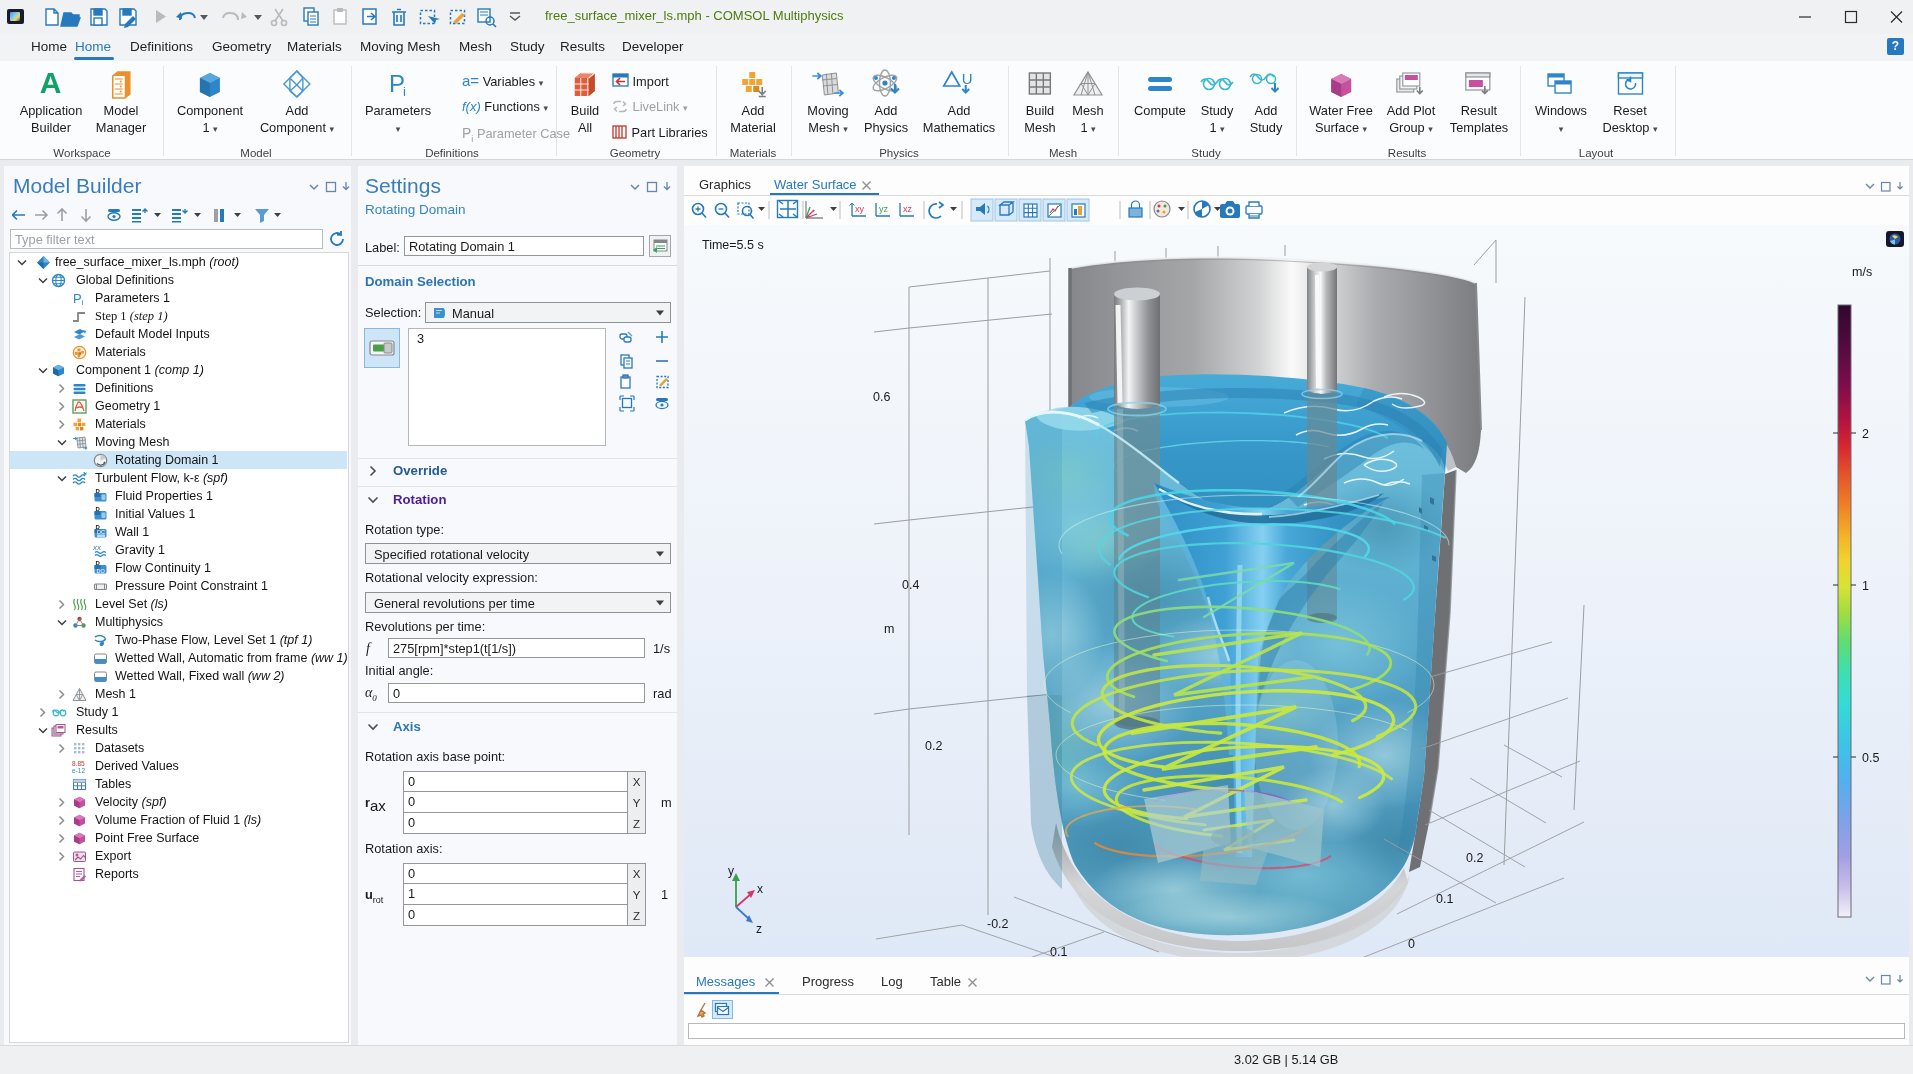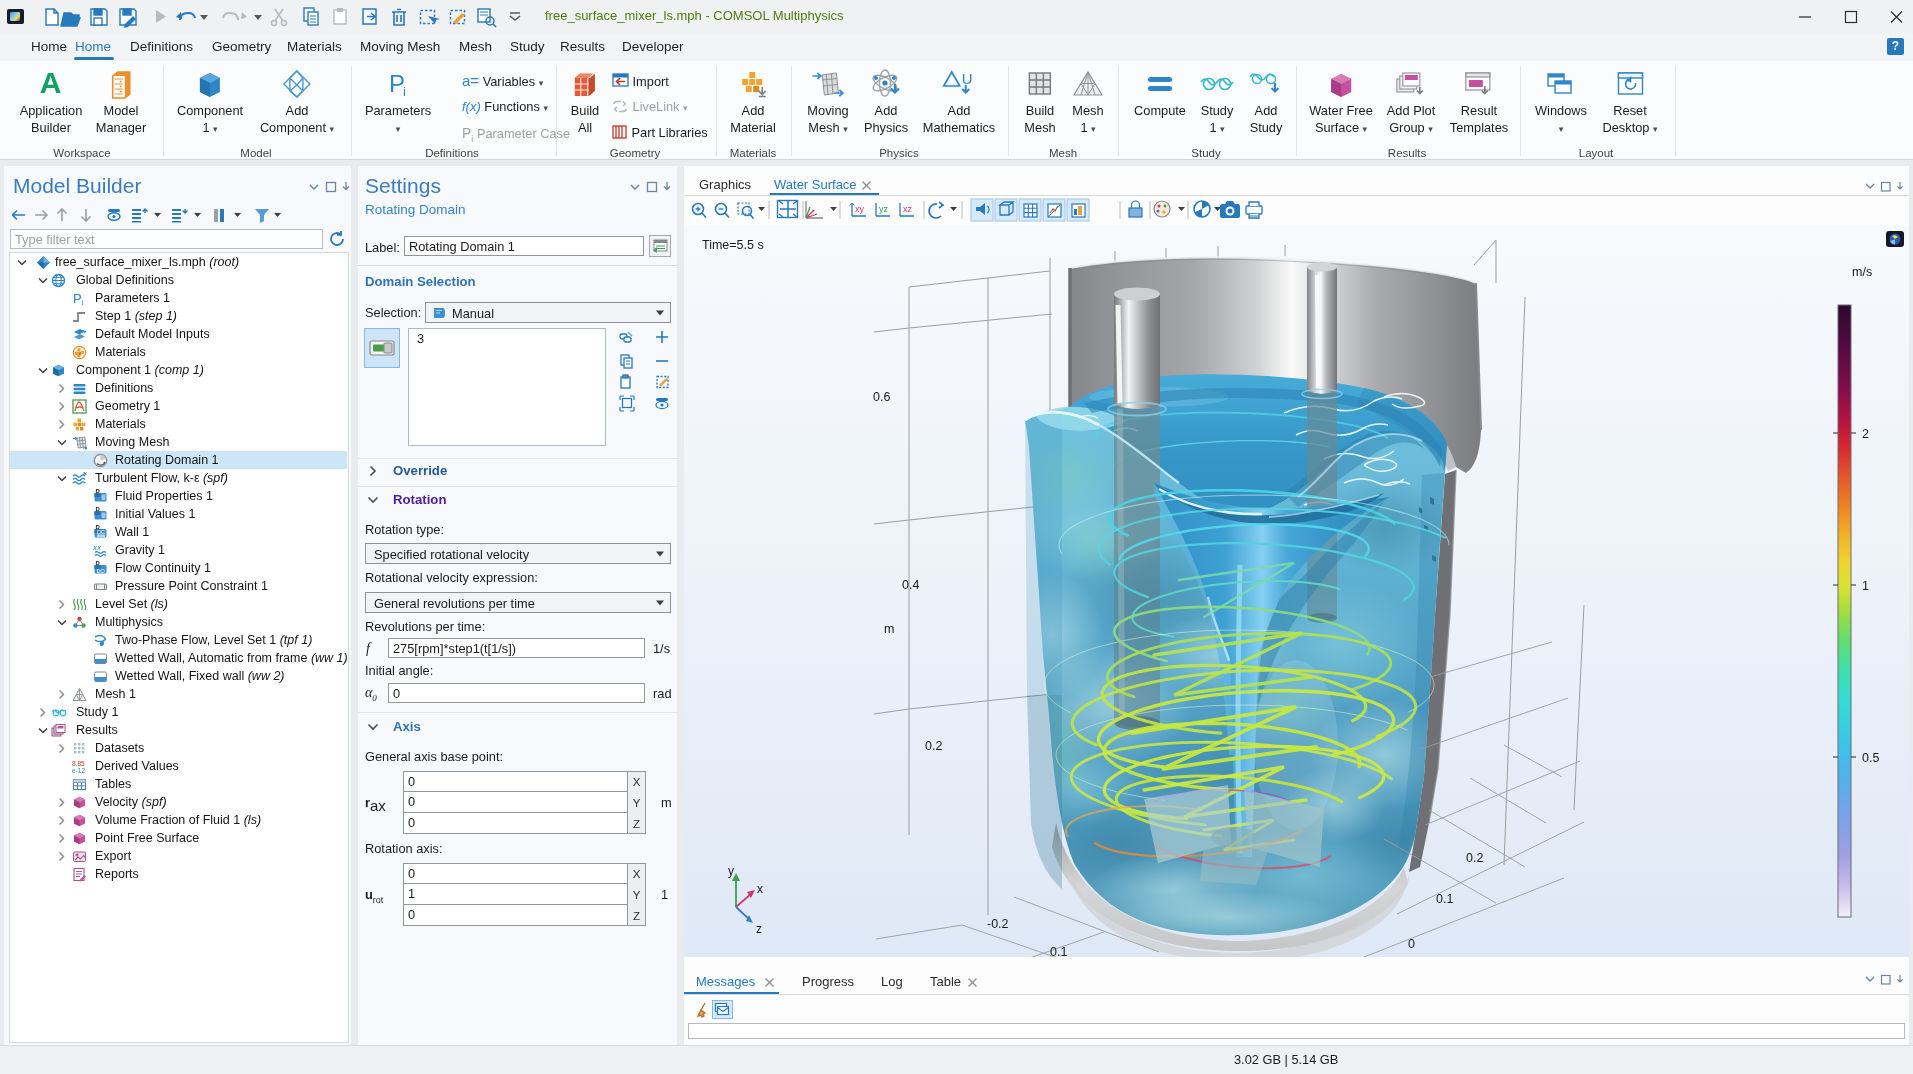--- a/index.html
+++ b/index.html
@@ -356,21 +356,21 @@
             </svg></span>
           <span class="abs" style="left:71px;">Global Definitions</span>
         </div>
 <div class="trow" style="top:289px;width:342px;">
           <span class="abs" style="left:67px;top:1.5px;"><svg width="15" height="15">
               <text x="1" y="12" font-size="13" fill="#2e86c8" font-family="Liberation Sans">P</text>
               <text x="9.5" y="14" font-size="8" fill="#2e86c8" font-family="Liberation Sans">i</text>
             </svg></span>
           <span class="abs" style="left:90px;">Parameters 1</span>
         </div>
-<div class="trow" style="top:307px;width:276px;">
+<div class="trow" style="top:307px;width:276px;font-family:Liberation Serif, serif;">
           <span class="abs" style="left:67px;top:1.5px;"><svg width="15" height="15">
               <path d="M1,12 h5 v-8 h7" fill="none" stroke="#5a5d60" stroke-width="1.5"></path>
               <path d="M6,12 v-8" stroke="#9a9da0" stroke-width="1.2"></path>
             </svg></span>
           <span class="abs" style="left:90px;">Step 1 <i>(step 1)</i></span>
         </div>
 <div class="trow" style="top:325px;width:307px;">
           <span class="abs" style="left:67px;top:1.5px;"><svg width="15" height="15">
               <path d="M2,5 l6,-3 5,2.5 -6,3 z" fill="#2e86c8"></path>
               <path d="M2,10 l6,-3 5,2.5 -6,3 z" fill="#4a9ad4"></path>
@@ -779,21 +779,21 @@
   <div class="lbl" style="left:295px;top:475px;">1/s</div>
   <div class="lbl" style="left:7px;top:497px;">Initial angle:</div>
   <div class="lbl" style="left:7px;top:519px;font-style:italic;font-family:'Liberation Serif',serif;font-size:14px;">α<sub style="font-size:9px;">0</sub></div>
   <div class="inbox" style="left:30px;top:517px;width:257px;height:20px;">0</div>
   <div class="lbl" style="left:295px;top:520px;">rad</div>
   <div class="abs" style="left:0px;top:546px;width:319px;height:1px;background:#e2e4e6;"></div>
   <svg class="abs" style="left:9px;top:557px" width="12" height="9">
       <path d="M1.5,1.5 l4.5,4.5 4.5,-4.5" fill="none" stroke="#4a4d50" stroke-width="1.6"></path>
     </svg>
   <div class="abs" style="left:35px;top:553px;font-size:13.2px;font-weight:bold;color:#2e75b5;">Axis</div>
-  <div class="lbl" style="left:7px;top:583px;">General axis base point:</div>
+  <div class="lbl" style="left:7px;top:583px;">Rotation axis base point:</div>
   <div class="lbl" style="left:7px;top:629px;"><b>r</b><sub style="font-size:15px;">ax</sub></div>
   <div class="inbox" style="left:45px;top:605px;width:225px;height:21px;">0</div>
   <div class="inbox" style="left:45px;top:626px;width:225px;height:21px;border-top:none;">0</div>
   <div class="inbox" style="left:45px;top:647px;width:225px;height:21px;border-top:none;">0</div>
   <div class="abs" style="left:270px;top:605px;width:18px;height:63px;background:#eceef0;border:1px solid #949698;border-left:none;font-size:11.5px;color:#2b2b2b;text-align:center;line-height:21px;">X<br>Y<br>Z</div>
   <div class="lbl" style="left:303px;top:629px;">m</div>
   <div class="lbl" style="left:7px;top:675px;">Rotation axis:</div>
   <div class="lbl" style="left:7px;top:721px;"><b>u</b><sub style="font-size:9px;">rot</sub></div>
   <div class="inbox" style="left:45px;top:697px;width:225px;height:21px;">0</div>
   <div class="inbox" style="left:45px;top:718px;width:225px;height:21px;border-top:none;">1</div>

